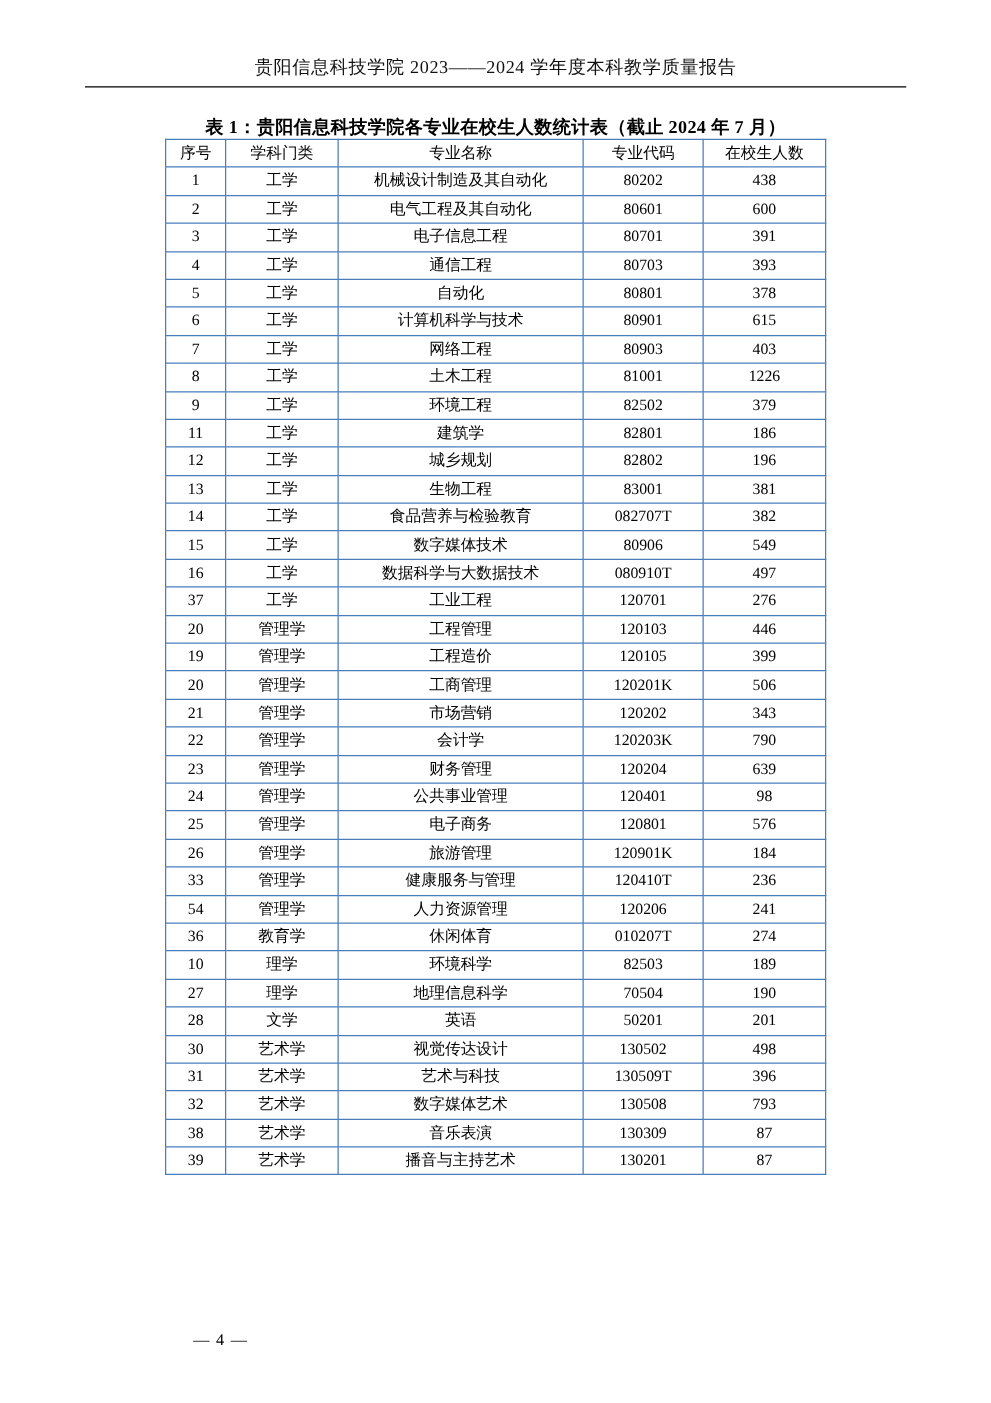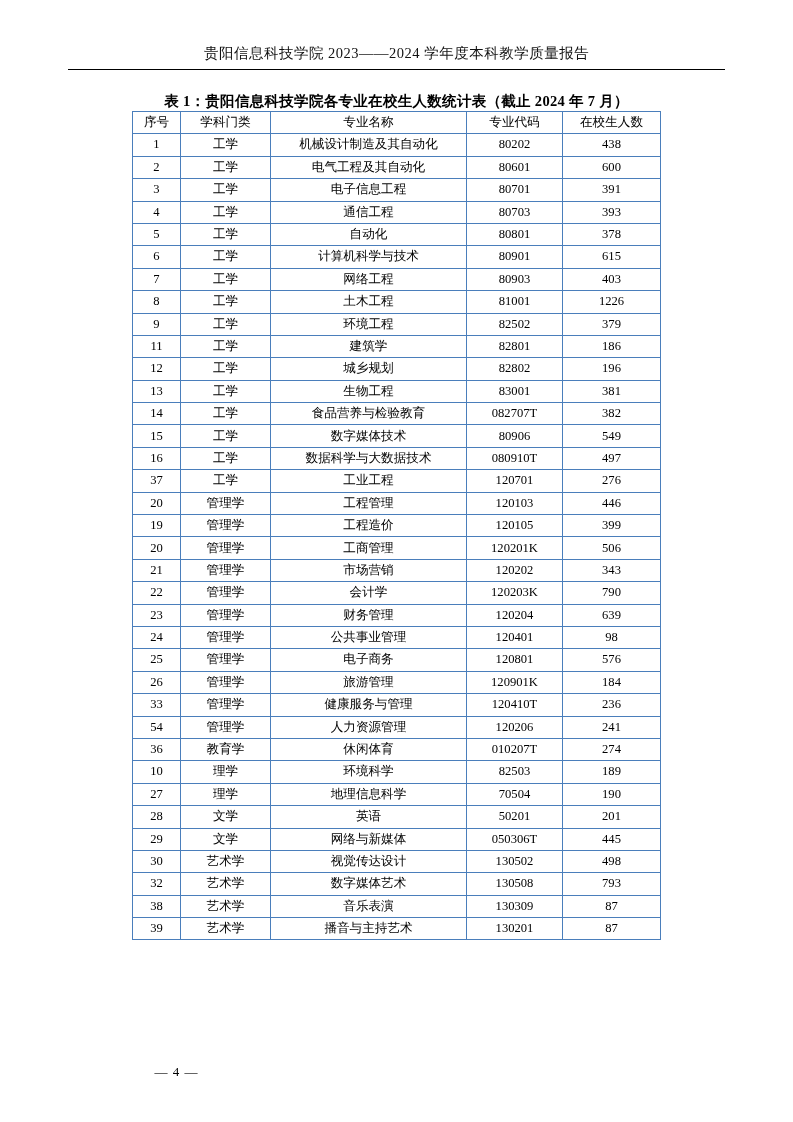--- a/index.html
+++ b/index.html
@@ -326,32 +326,32 @@
           <td>190</td>
         </tr>
         <tr>
           <td>28</td>
           <td>文学</td>
           <td>英语</td>
           <td>50201</td>
           <td>201</td>
         </tr>
         <tr>
-          <td>29</td>
-          <td>文学</td>
-          <td>网络与新媒体</td>
-          <td>050306T</td>
-          <td>445</td>
-        </tr>
-        <tr>
           <td>30</td>
           <td>艺术学</td>
           <td>视觉传达设计</td>
           <td>130502</td>
           <td>498</td>
+        </tr>
+        <tr>
+          <td>31</td>
+          <td>艺术学</td>
+          <td>艺术与科技</td>
+          <td>130509T</td>
+          <td>396</td>
         </tr>
         <tr>
           <td>32</td>
           <td>艺术学</td>
           <td>数字媒体艺术</td>
           <td>130508</td>
           <td>793</td>
         </tr>
         <tr>
           <td>38</td>

